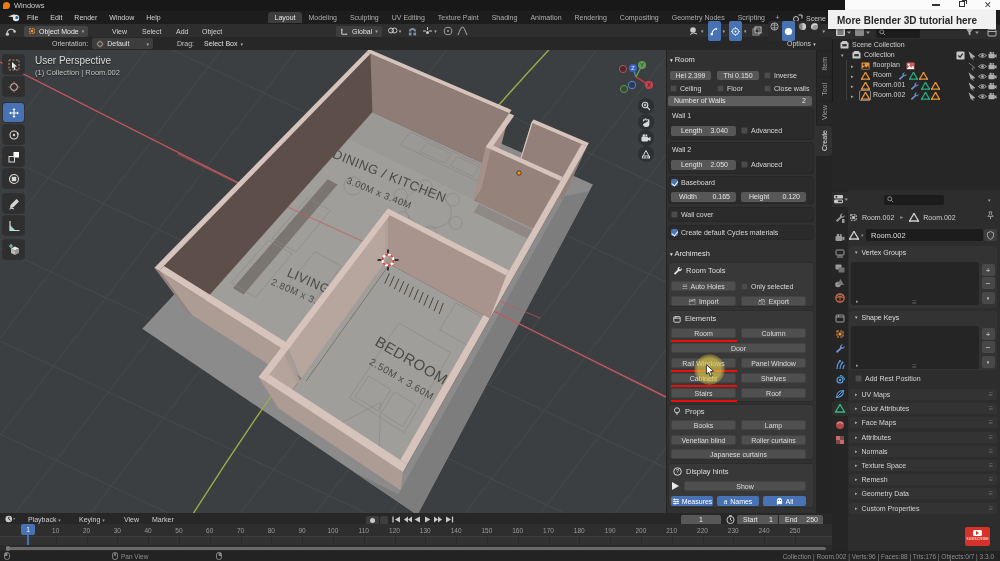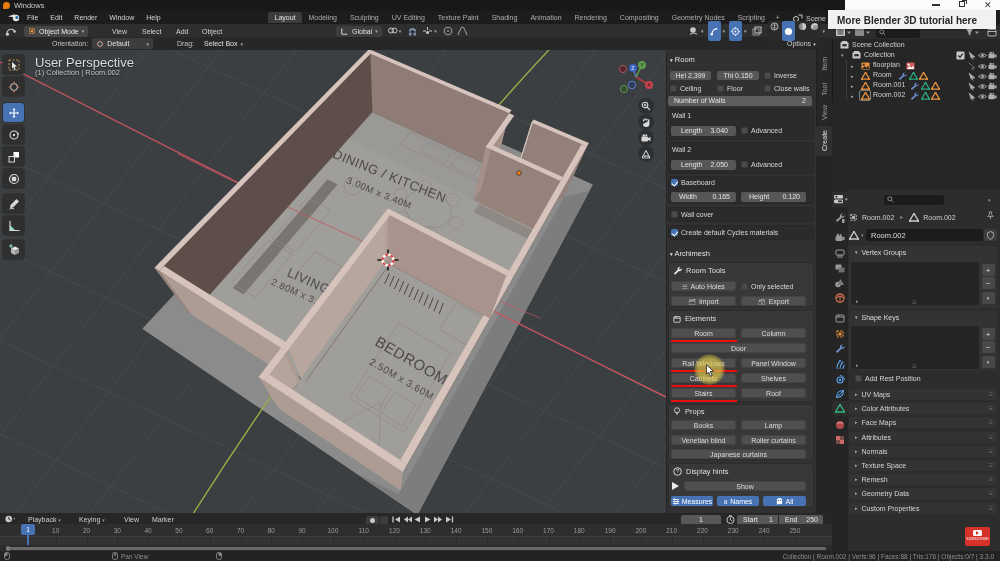--- a/index.html
+++ b/index.html
@@ -292,21 +292,21 @@
 <circle cx="388" cy="260" r="5.5" fill="none" stroke="#ffffff" stroke-width="2.2"></circle>
 <circle cx="388" cy="260" r="5.5" fill="none" stroke="#d84444" stroke-width="2.2" stroke-dasharray="2.8 2.8"></circle>
 <line x1="388.0" y1="253.5" x2="388.0" y2="249.5" stroke="#1a1a1a" stroke-width="1.6"></line>
 <line x1="388.0" y1="266.5" x2="388.0" y2="270.5" stroke="#1a1a1a" stroke-width="1.6"></line>
 <line x1="381.5" y1="260.0" x2="377.5" y2="260.0" stroke="#1a1a1a" stroke-width="1.6"></line>
 <line x1="394.5" y1="260.0" x2="398.5" y2="260.0" stroke="#1a1a1a" stroke-width="1.6"></line>
 <circle cx="519" cy="173" r="2.2" fill="#ff8c1a" stroke="#1a1a1a" stroke-width="0.7"></circle>
   </svg>
 </div>
 
-<div class="abs" style="left:35px;top:55px;color:#dcdcdc;font-size:13px;text-shadow:0 1px 1px #0008">User Perspective</div>
+<div class="abs" style="left:35px;top:55px;color:#dcdcdc;font-size:10px;text-shadow:0 1px 1px #0008">User Perspective</div>
 <div class="abs" style="left:35px;top:68px;color:#c2c2c2;font-size:7.5px;text-shadow:0 1px 1px #0008">(1) Collection | Room.002</div>
 
 <div id="toolbar">
       <div class="abs" style="left:3px;top:55px;width:21px;height:19px;background:#2f2f2f;border-radius:3px;display:flex;align-items:center;justify-content:center;box-shadow:0 0 0 1px #26262688">
         <svg width="12" height="12" viewBox="0 0 12 12">
           <rect x="1" y="1" width="10" height="10" fill="none" stroke="#b9935a" stroke-width="1" stroke-dasharray="2 1.5"></rect>
           <path d="M4 3 L9 7.5 L6.5 7.8 L7.8 10.5 L6.6 11 L5.4 8.3 L4 9.5Z" fill="#e8e8e8"></path>
         </svg>
       </div>
 <div class="abs" style="left:3px;top:77px;width:21px;height:19px;background:#2f2f2f;border-radius:3px;display:flex;align-items:center;justify-content:center;box-shadow:0 0 0 1px #26262688">

